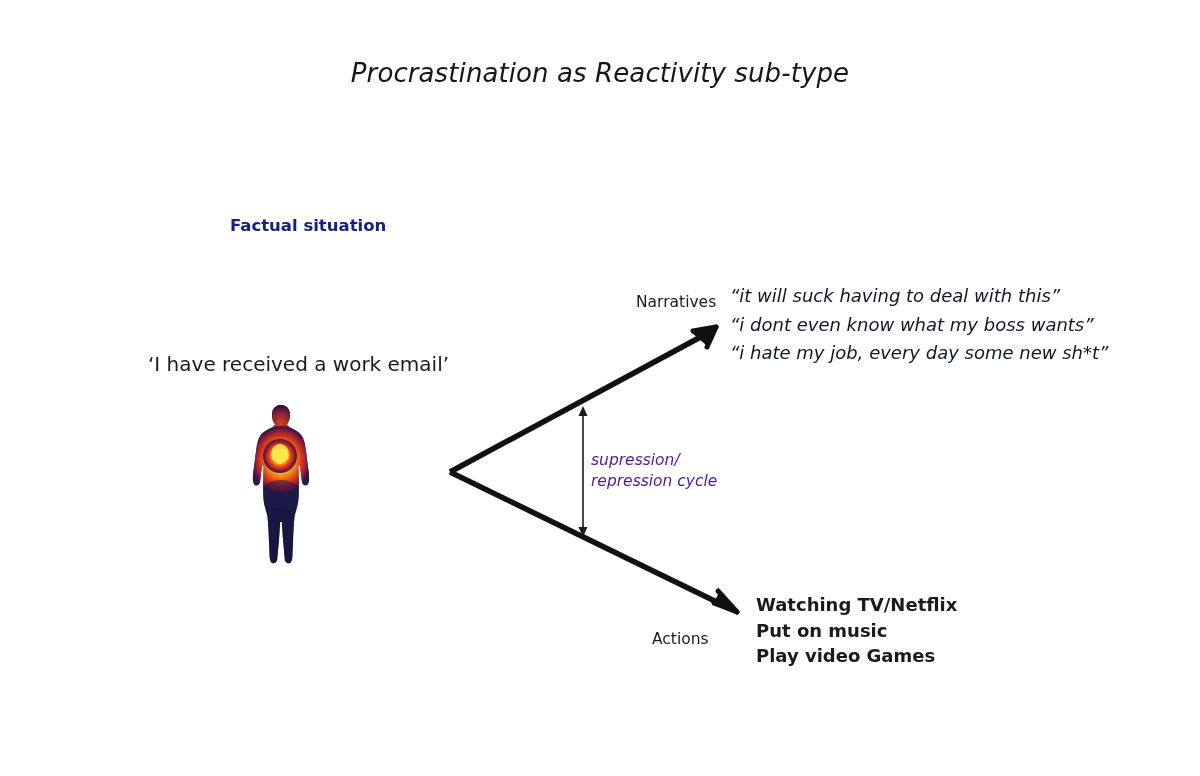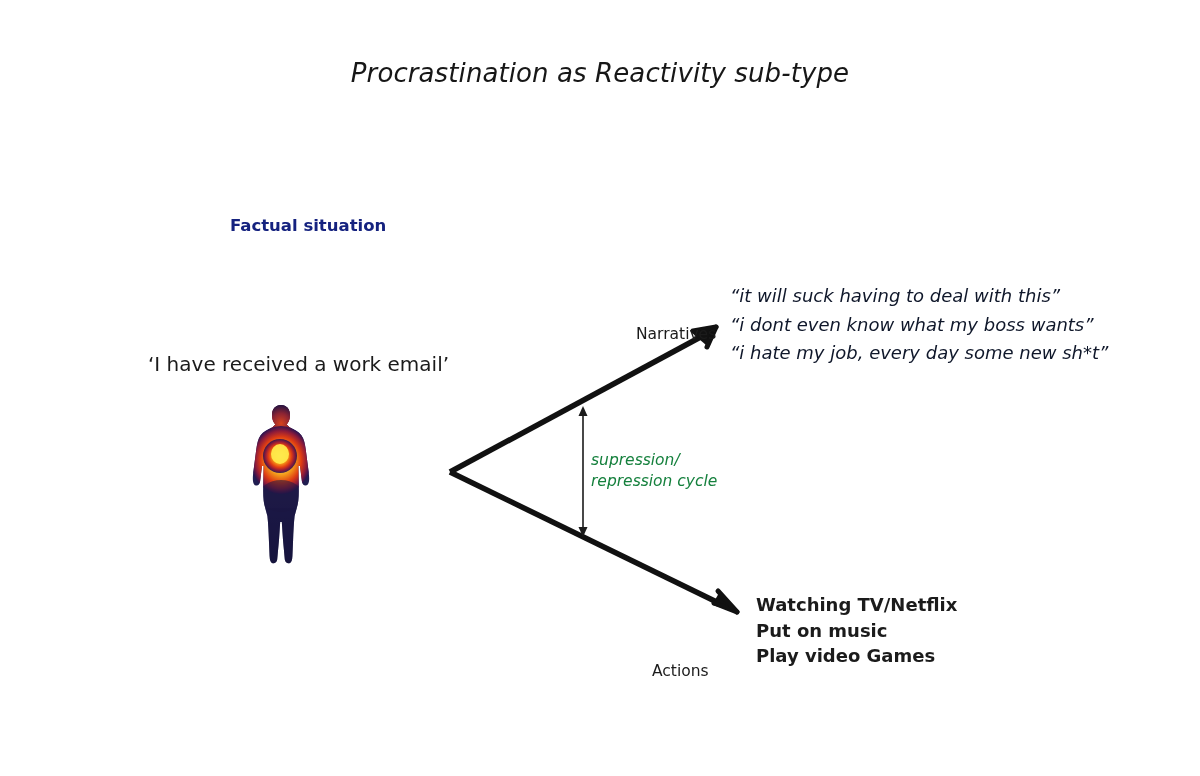--- a/index.html
+++ b/index.html
@@ -83,34 +83,33 @@
     height: 776px;
     pointer-events: none;
   }
 
   
   .branch-label {
     position: absolute;
     font-size: 15.5px;
     color: #1b1b1b;
     white-space: nowrap;
-    margin-top: 32px;
   }
   .branch-label.narratives { left: 636px; top: 293px; }
   .branch-label.actions    { left: 652px; top: 630px; }
 
   
   .cycle-label {
     position: absolute;
     left: 591px;
     top: 450px;
     font-style: italic;
     font-size: 15.5px;
     line-height: 21px;
-    color: #15803d;
+    color: #4c1d95;
     white-space: nowrap;
   }
 
   
   .narrative-list {
     position: absolute;
     left: 730px;
     top: 282px;
     width: 400px;
     font-style: italic;

